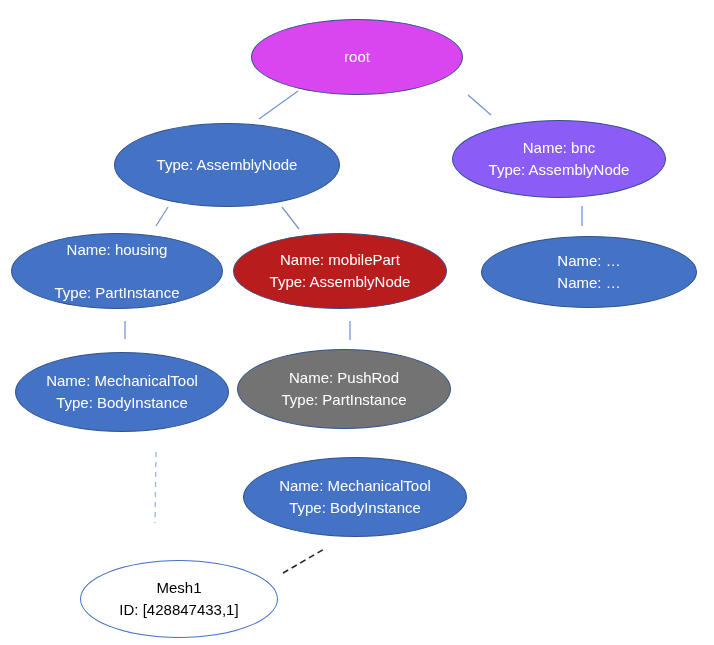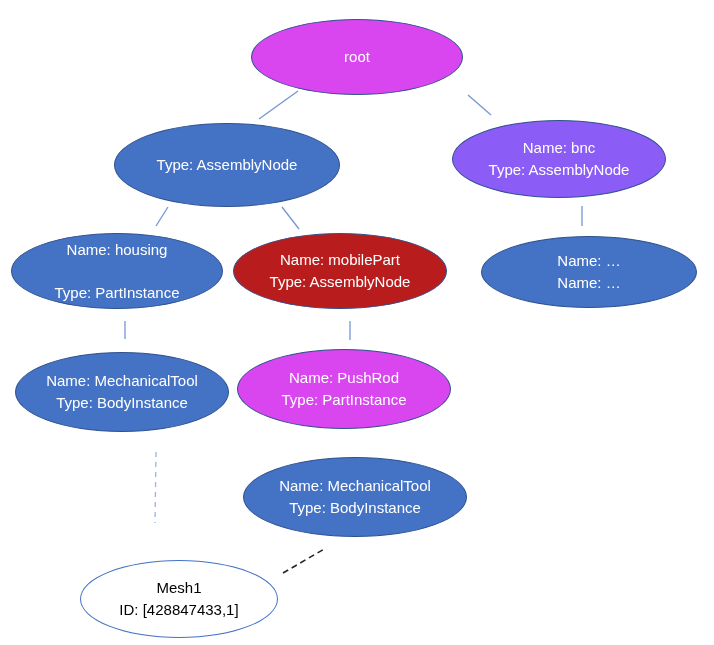--- a/index.html
+++ b/index.html
@@ -79,21 +79,21 @@
         <div class="node-line">Type: AssemblyNode</div>
       </div>
       <div class="node" style="left: 481px; top: 236px; width: 216px; height: 72px; background: rgb(68, 114, 196); border: 1px solid rgb(47, 82, 143); color: rgb(255, 255, 255);">
         <div class="node-line">Name: …</div>
         <div class="node-line">Name: …</div>
       </div>
       <div class="node" style="left: 15px; top: 352px; width: 214px; height: 80px; background: rgb(68, 114, 196); border: 1px solid rgb(47, 82, 143); color: rgb(255, 255, 255);">
         <div class="node-line">Name: MechanicalTool</div>
         <div class="node-line">Type: BodyInstance</div>
       </div>
-      <div class="node" style="left: 237px; top: 349px; width: 214px; height: 80px; background: #d946ef; border: 1px solid rgb(47, 82, 143); color: rgb(255, 255, 255);">
+      <div class="node" style="left: 237px; top: 349px; width: 214px; height: 80px; background: #737373; border: 1px solid rgb(47, 82, 143); color: rgb(255, 255, 255);">
         <div class="node-line">Name: PushRod</div>
         <div class="node-line">Type: PartInstance</div>
       </div>
       <div class="node" style="left: 243px; top: 457px; width: 224px; height: 80px; background: rgb(68, 114, 196); border: 1px solid rgb(47, 82, 143); color: rgb(255, 255, 255);">
         <div class="node-line">Name: MechanicalTool</div>
         <div class="node-line">Type: BodyInstance</div>
       </div>
       <div class="node" style="left: 80px; top: 560px; width: 198px; height: 78px; background: rgb(255, 255, 255); border: 1.4px solid rgb(68, 114, 196); color: rgb(0, 0, 0);">
         <div class="node-line">Mesh1</div>
         <div class="node-line">ID: [428847433,1]</div>

